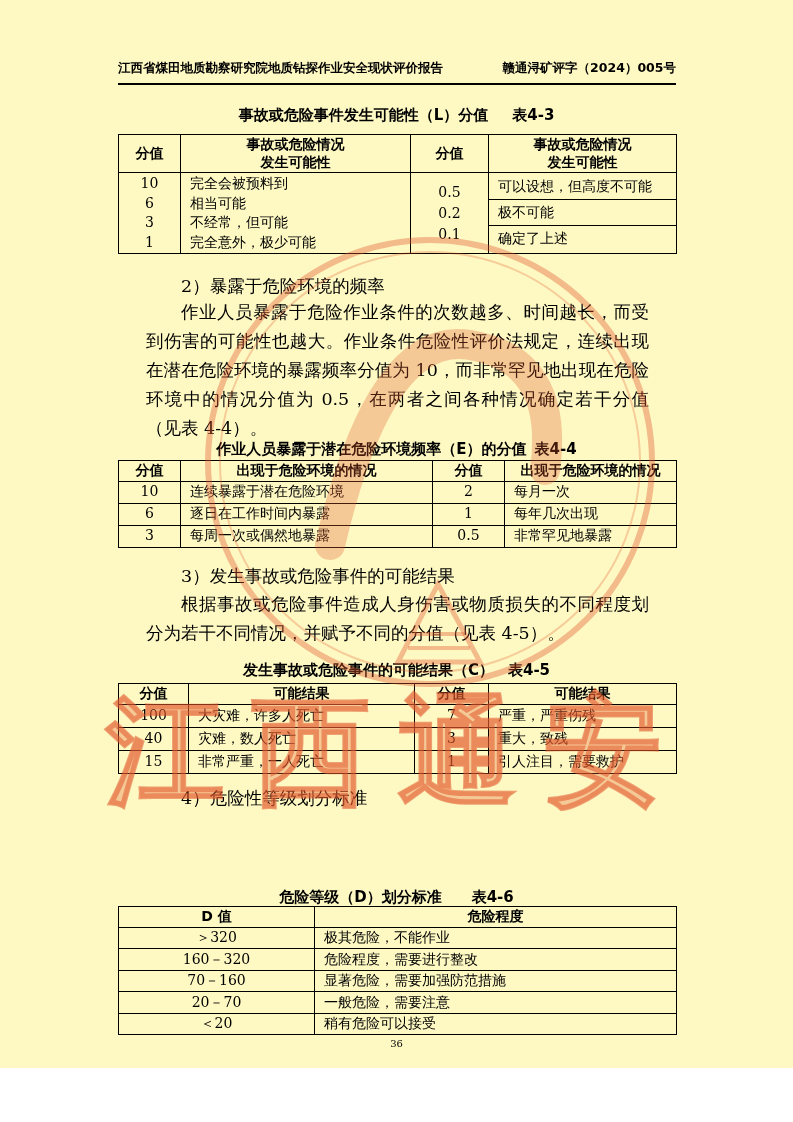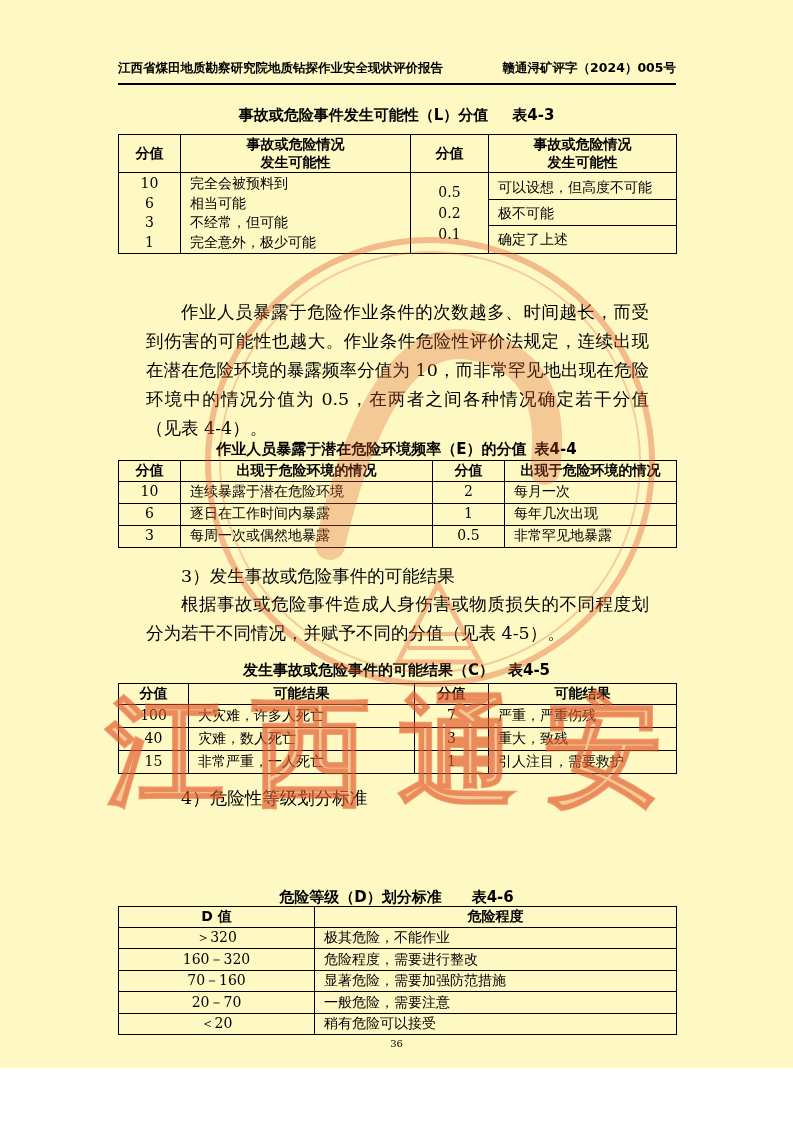--- a/index.html
+++ b/index.html
@@ -18,21 +18,21 @@
   .doc-table{position:absolute;left:118px;width:558px;border-collapse:collapse;table-layout:fixed;
        font-size:14px;line-height:1.25;}
   .doc-table th,.doc-table td{border:1px solid #000;padding:1px 6px;vertical-align:middle;}
   .doc-table th{font-family:"DejaVu Sans","Liberation Sans",sans-serif;font-weight:bold;text-align:center;}
   .doc-table td.vc{text-align:center;}
   .doc-table td.vl{text-align:left;padding-left:9px;font-family:Liberation Serif, serif;}
   .t43 th{height:38px;}
   .t43 .ln{height:19.5px;line-height:19.5px;}
   .t43 td.mid{vertical-align:middle;}
   .t43 .ln2{height:21px;line-height:21px;text-align:center;}
-  .t43 td.p0{padding:0;}
+  .t43 td.p0{padding:0;font-family:Liberation Serif, serif;}
   .t43 .r3{height:26px;line-height:26px;padding-left:9px;border-bottom:1px solid #000;}
   .t43 .r3.last{border-bottom:none;}
   .t44 td{height:22px;}
   .t45 td{height:23px;}
   .t46 td{height:21.5px;}
   .para{position:absolute;left:146px;width:503px;font-size:17.5px;line-height:29px;text-align:justify;text-indent:2em;}
   .hline{position:absolute;left:146px;width:503px;font-size:17.5px;line-height:29px;text-indent:2em;}
   .pgnum{position:absolute;top:1038px;left:0;width:100%;text-align:center;font-size:10px;}
   .wm{position:absolute;inset:0;pointer-events:none;z-index:5;}
 </style>
@@ -90,20 +90,21 @@
       </td>
       <td class="p0">
         <div class="r3">可以设想，但高度不可能</div>
         <div class="r3">极不可能</div>
         <div class="r3 last">确定了上述</div>
       </td>
     </tr>
   </tbody>
     </table>
 
+  <div class="hline" style="top:272px">2）暴露于危险环境的频率</div>
   <div class="para" style="top:298px">作业人员暴露于危险作业条件的次数越多、时间越长，而受到伤害的可能性也越大。作业条件危险性评价法规定，连续出现在潜在危险环境的暴露频率分值为 10，而非常罕见地出现在危险环境中的情况分值为 0.5，在两者之间各种情况确定若干分值（见表 4-4）。</div>
 
   <div class="tbl-title" style="top:440px">
     <span>作业人员暴露于潜在危险环境频率（E）的分值</span><span class="g8"></span><span>表4-4</span>
   </div>
 
   <table class="doc-table t44" style="top:460px">
     <colgroup>
         <col style="width:62px">
         <col style="width:252px">

